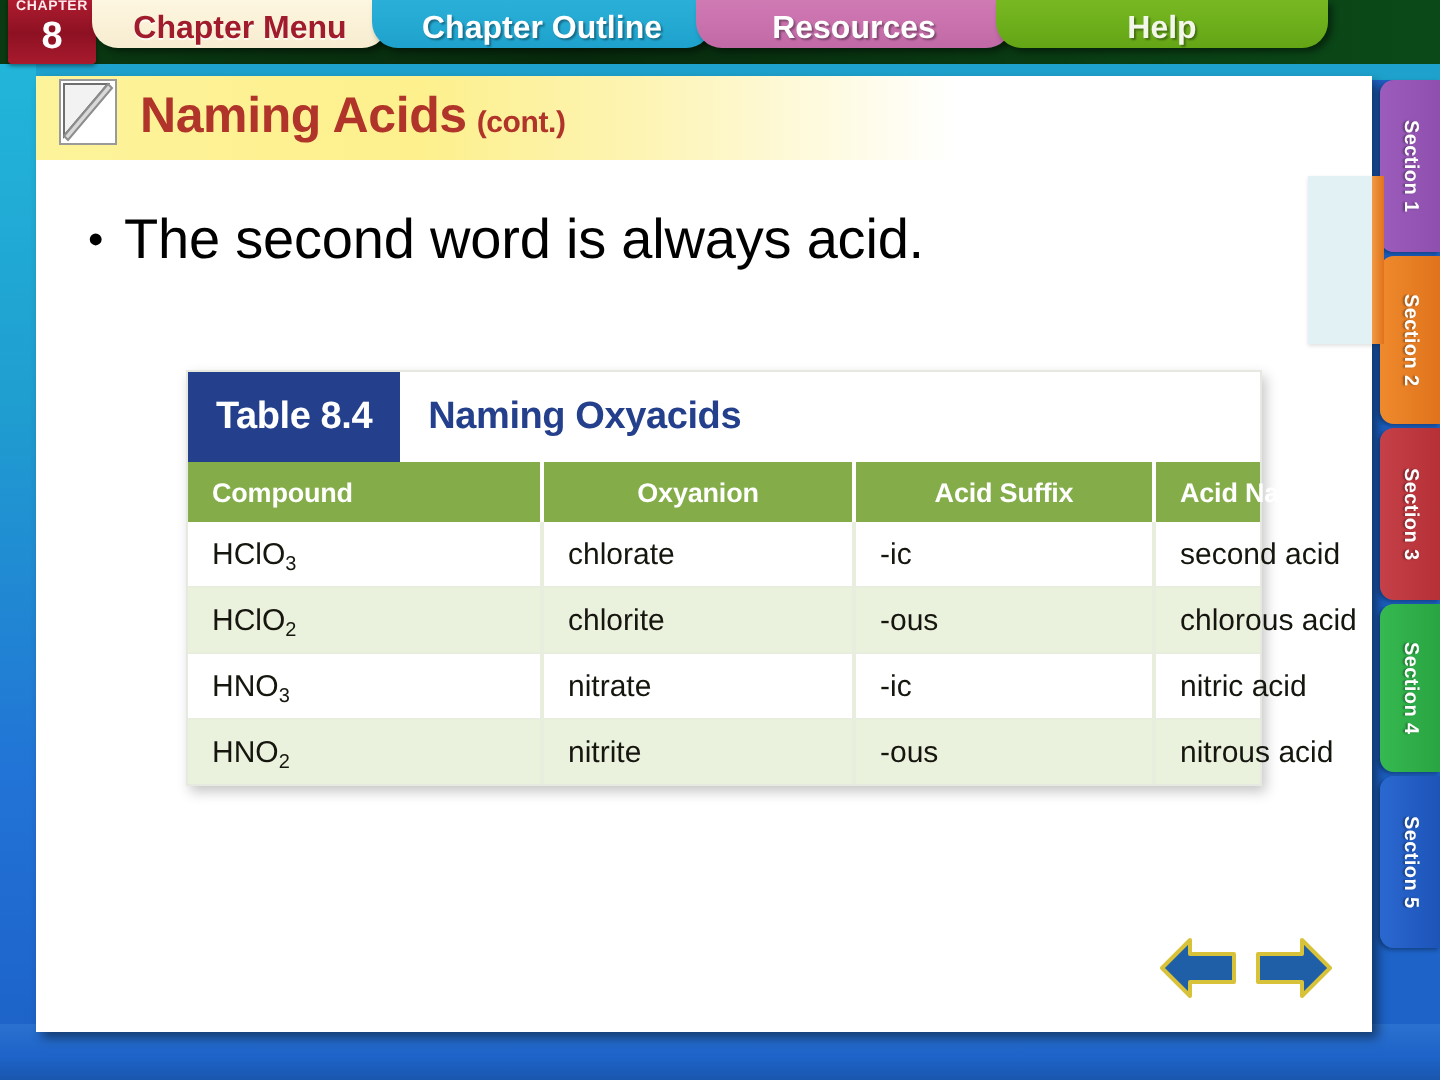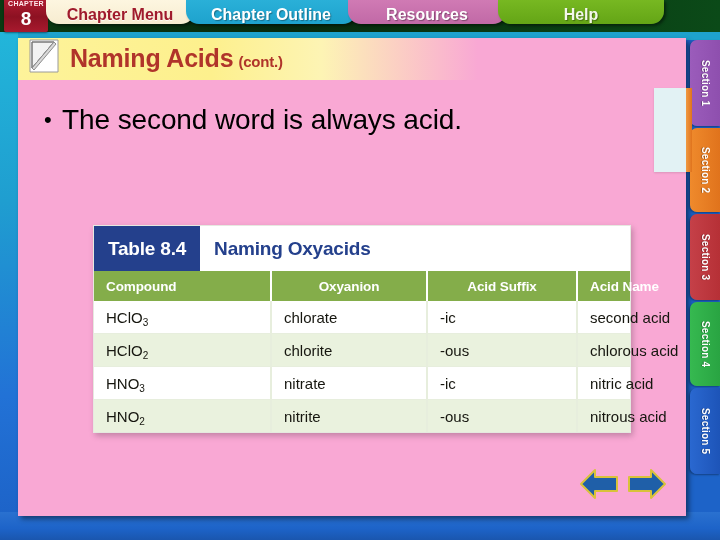--- a/index.html
+++ b/index.html
@@ -122,21 +122,21 @@
     width: 720px; height: 28px;
     background: linear-gradient(to bottom, #2a71d0 0%, #1d63c8 60%, #1a56ae 100%);
     z-index: 12;
   }
 
   
   .page {
     position: absolute;
     left: 18px; top: 38px;
     width: 668px; height: 478px;
-    background: #f9a8d4;
+    background: #ffffff;
     box-shadow: 3px 3px 5px rgba(0,0,0,.45);
     z-index: 20;
     overflow: hidden;
   }
 
   .title-band {
     position: absolute;
     left: 0; top: 0;
     width: 460px; height: 42px;
     background: linear-gradient(to right, #fdf39a 0%, #fdf08d 42%, #fdf4b4 66%, rgba(255,255,255,0) 100%);
@@ -185,21 +185,20 @@
 
   
   .tablewrap {
     position: absolute;
     left: 75px; top: 147px;
     width: 538px;
     background: #ffffff;
     box-shadow: 2px 3px 6px rgba(0,0,0,.22);
     border: 1px solid #e6e9e0;
     box-sizing: border-box;
-    margin-top: 40px;
   }
   .table-caption {
     display: flex;
     align-items: stretch;
     height: 45px;
     background: #ffffff;
   }
   .caption-tag {
     background: #24408c;
     color: #ffffff;

